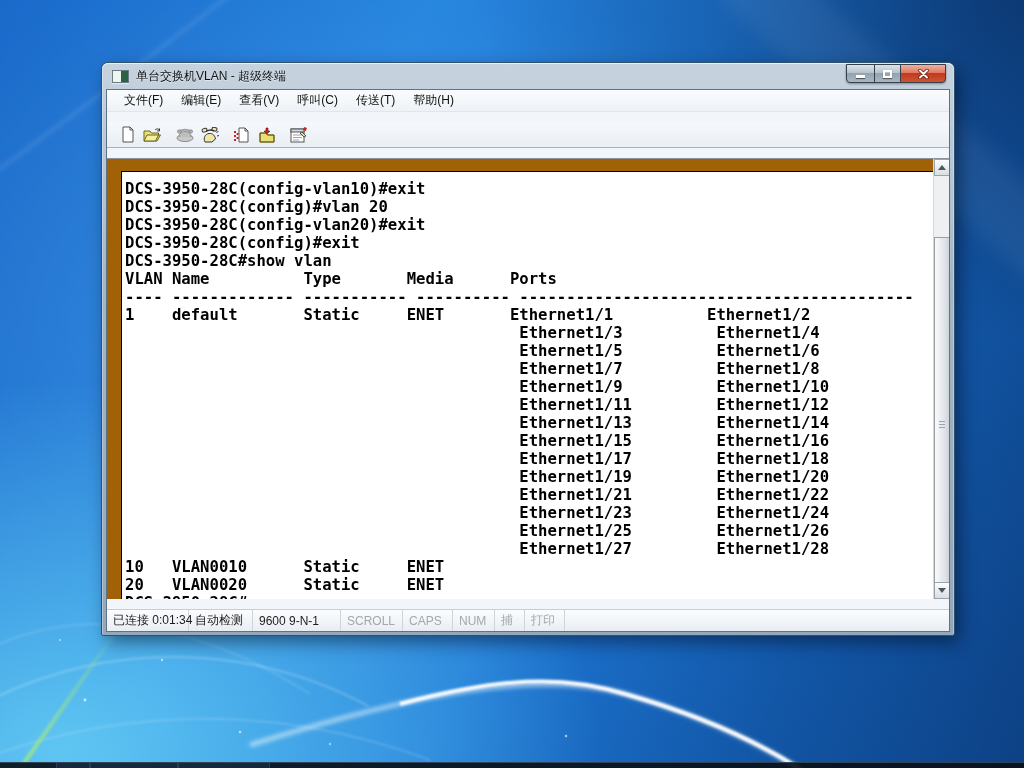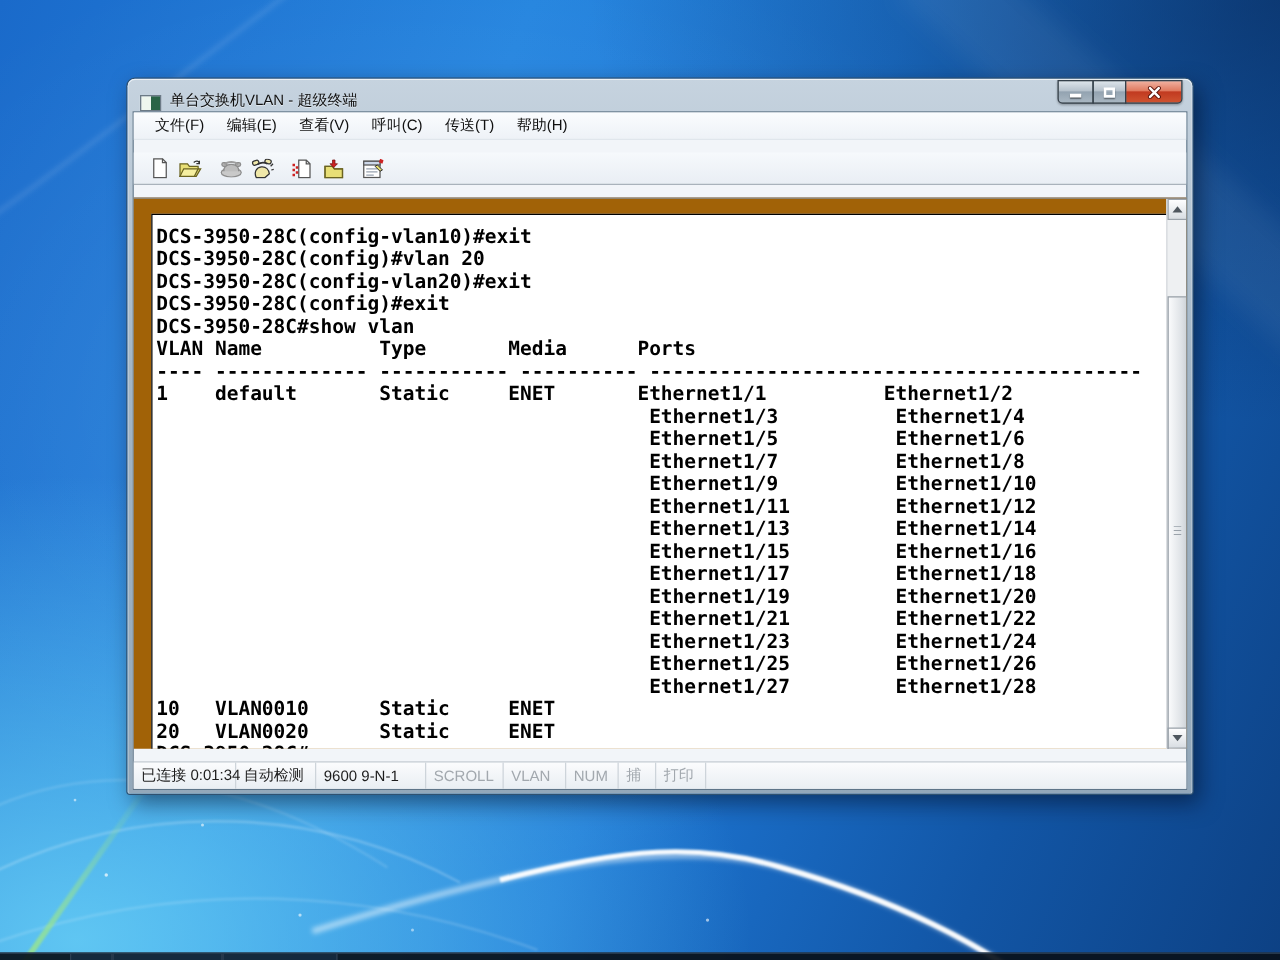--- a/index.html
+++ b/index.html
@@ -23,21 +23,21 @@
   }
   .taskbar-edge .seg { position:absolute; top:0; bottom:0; border-left:1px solid #2c3e52; border-right:1px solid #2c3e52; background:rgba(28,52,78,.55); }
 
   
   .window {
     position:absolute; left:102px; top:63px; width:852px; height:572px;
     border-radius:6px 6px 2px 2px;
     background:linear-gradient(#c6d3df, #a3b6c6 40%, #93a8ba);
     box-shadow: 0 0 0 1px #2f5170, 5px 7px 18px rgba(0,8,25,.5), inset 0 1px 0 rgba(255,255,255,.65), inset 1px 0 0 rgba(255,255,255,.3), inset -1px 0 0 rgba(255,255,255,.3);
   }
-  .titlebar { position:absolute; left:0; top:0; right:0; height:26px; display:flex; align-items:flex-end; padding:0 10px; }
+  .titlebar { position:absolute; left:0; top:0; right:0; height:26px; display:flex; align-items:center; padding:0 10px; }
   .title-icon { width:17px; height:13px; border:1px solid #6c7a86; background:linear-gradient(90deg,#eef6ee 0 8px,#2a6446 8px); box-shadow:0 1px 1px rgba(255,255,255,.5); margin-right:7px; flex:none; }
   .title-text { font-size:12px; color:#111; text-shadow:0 1px 0 rgba(255,255,255,.5); white-space:nowrap; }
 
   .caption-group { position:absolute; top:1px; right:8px; height:19px; display:flex; filter:drop-shadow(0 1px 1px rgba(0,0,0,.35)); }
   .cap-btn { height:19px; border:1px solid #35404a; margin-left:-1px; display:flex; align-items:center; justify-content:center;
     background:linear-gradient(#dde4ea, #b6c2cc 45%, #93a3b1 50%, #a9b7c2); }
   .cap-btn.min { width:29px; border-radius:0 0 0 4px; }
   .cap-btn.max { width:27px; }
   .cap-btn.close { width:46px; border-radius:0 0 4px 0;
     background:linear-gradient(#f0b0a0, #e07a5f 45%, #c13a20 50%, #cf5330); }
@@ -268,20 +268,20 @@
             <span class="tri-down"></span>
           </div>
       </div>
     </div>
 
     <div class="statusbar">
       <div class="pane w1">已连接 0:01:34</div>
       <div class="pane w2">自动检测</div>
       <div class="pane w3">9600 9-N-1</div>
       <div class="pane w4 muted">SCROLL</div>
-      <div class="pane w5 muted">VLAN</div>
+      <div class="pane w5 muted">CAPS</div>
       <div class="pane w6 muted">NUM</div>
       <div class="pane w7 muted">捕</div>
       <div class="pane w8 muted">打印</div>
     </div>
 
   </div>
 </div>
 
 </body></html>

